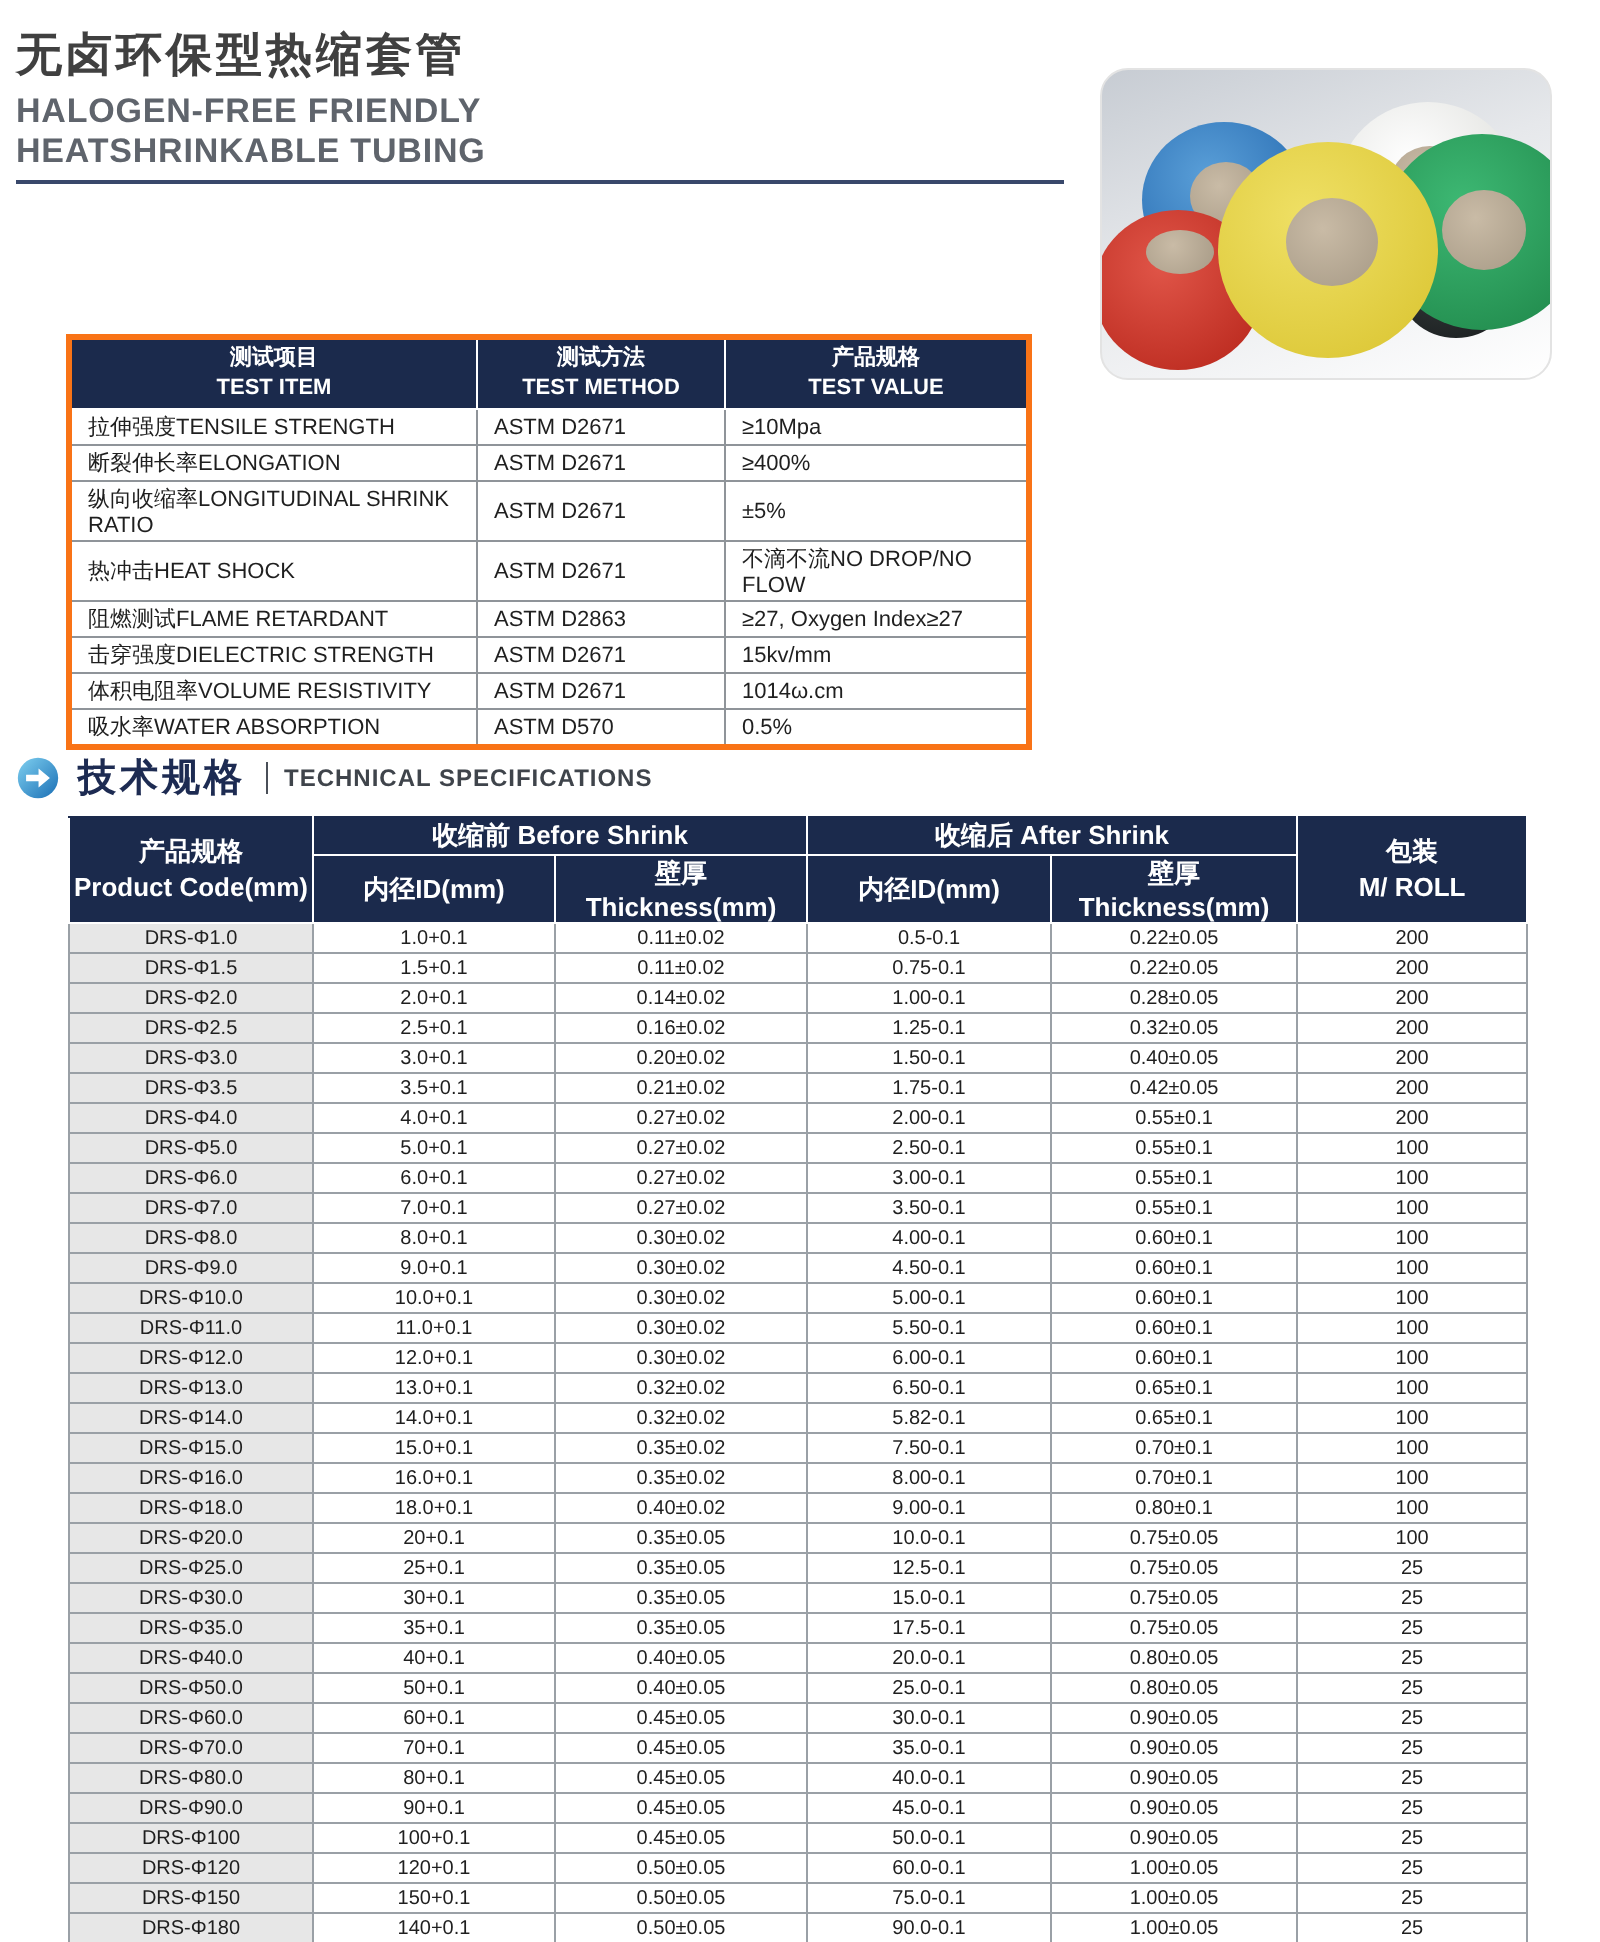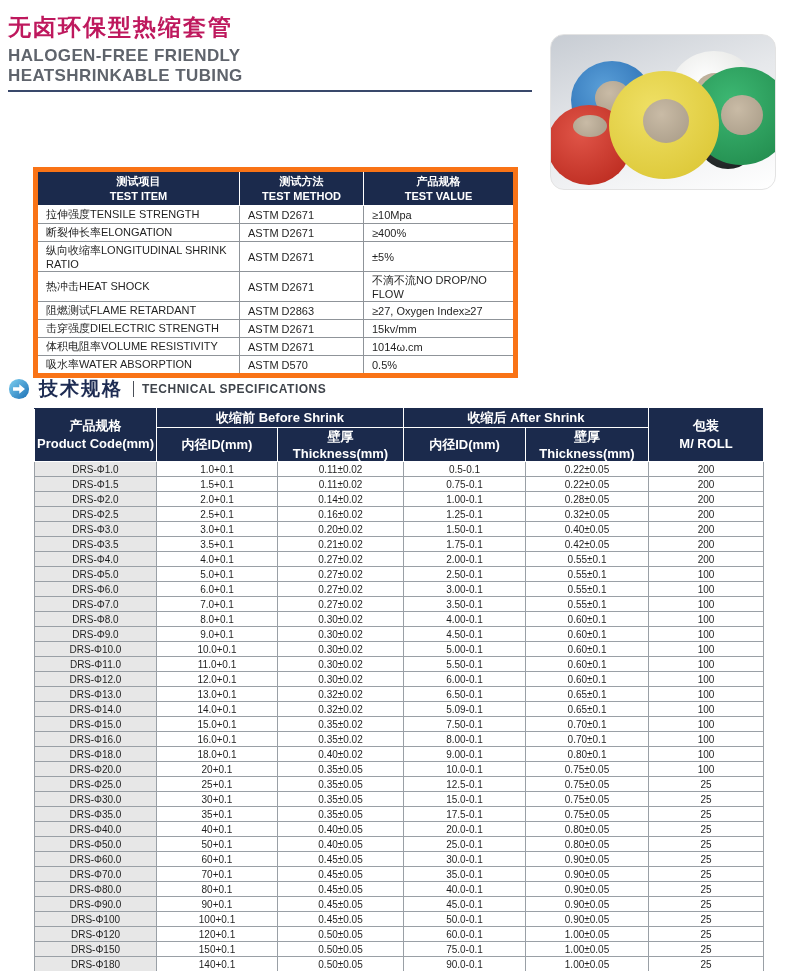--- a/index.html
+++ b/index.html
@@ -3,21 +3,21 @@
 <meta charset="utf-8">
 <style>
   * { margin:0; padding:0; box-sizing:border-box; }
   html,body { background:#fff; }
   body { width:800px; height:971px; position:relative;
          font-family:"Liberation Sans","DejaVu Sans",sans-serif; color:#222; }
   .page { position:relative; width:800px; height:971px; overflow:hidden; }
 
   
   .title { position:absolute; left:8px; top:12px; font-size:23px; font-weight:bold;
-           color:#be185d; letter-spacing:2px; }
+           color:#404040; letter-spacing:2px; }
   .subtitle { position:absolute; left:8px; top:46px; font-size:17px; font-weight:600;
               color:#5f646c; line-height:20px; letter-spacing:0.4px; }
   .header-rule { position:absolute; left:8px; top:90px; width:524px; height:2px;
                  background:#39486b; }
 
   
   .photo { position:absolute; left:550px; top:34px; width:226px; height:156px;
            border-radius:14px; border:1px solid #e3e3e3; overflow:hidden;
            background:linear-gradient(160deg,#c7ccd3 0%,#e6e8eb 45%,#ffffff 100%); }
   .roll { position:absolute; border-radius:50%; }
@@ -43,21 +43,21 @@
   .section-cn { font-size:19px; font-weight:bold; color:#1d2b52; letter-spacing:2px; }
   .section-sep { display:inline-block; width:1px; height:16px; background:#4a4f58; margin:0 8px 0 10px; }
   .section-en { font-size:12px; font-weight:bold; color:#3f444b; letter-spacing:0.5px; }
 
   
   table { border-collapse:collapse; table-layout:fixed; position:absolute; background:#fff; }
   th { background:#1b2a4c; color:#fff; font-weight:bold; border:1px solid #fff; }
   th .h-line { display:block; line-height:1.35; }
 
   
-  .perf { left:33px; top:167px; width:480px; font-size:11px; border:5px solid #f97316;padding-left:13px; }
+  .perf { left:33px; top:167px; width:480px; font-size:11px; border:3px solid #f97316;padding-left:13px; }
   .perf th { height:36px; font-size:11px; }
   .perf td { height:18px; border:1px solid #8f9499; padding:1px 8px; color:#1f1f1f; }
   .perf td.item   { text-align:left; }
   .perf td.method { text-align:left; }
   .perf td.value  { text-align:left;margin-top:18px; }
   .perf thead tr th:first-child { border-left:1px solid #1b2a4c; }
   .perf thead tr th:last-child  { border-right:1px solid #1b2a4c; }
 
   
   .specs { left:34px; top:408px; width:729px; font-size:10px; border:1px solid #7d8288; }
@@ -331,21 +331,21 @@
         <td>13.0+0.1</td>
         <td>0.32±0.02</td>
         <td>6.50-0.1</td>
         <td>0.65±0.1</td>
         <td>100</td>
       </tr>
         <tr>
         <td class="pcode">DRS-Φ14.0</td>
         <td>14.0+0.1</td>
         <td>0.32±0.02</td>
-        <td>5.09-0.1</td>
+        <td>5.82-0.1</td>
         <td>0.65±0.1</td>
         <td>100</td>
       </tr>
         <tr>
         <td class="pcode">DRS-Φ15.0</td>
         <td>15.0+0.1</td>
         <td>0.35±0.02</td>
         <td>7.50-0.1</td>
         <td>0.70±0.1</td>
         <td>100</td>

